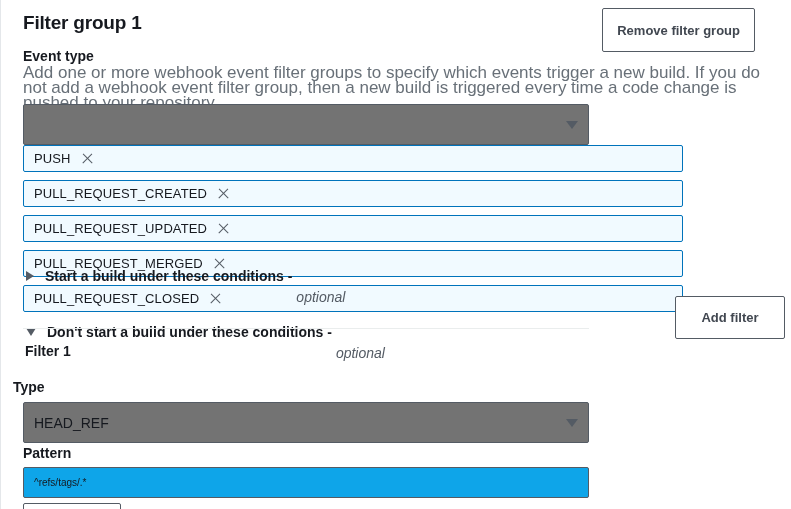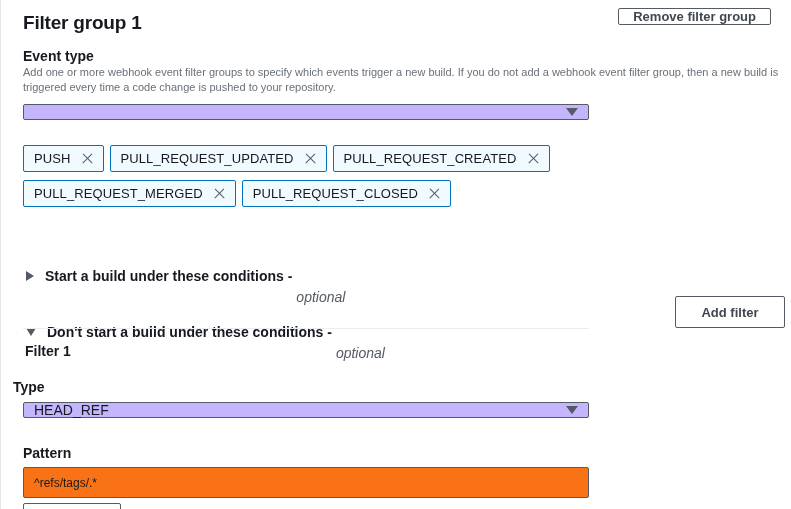--- a/index.html
+++ b/index.html
@@ -52,50 +52,50 @@
     color: #414750;
     font-size: 13px;
     font-weight: 700;
     font-family: "Liberation Sans", sans-serif;
     cursor: pointer;
     padding: 0 14px;
     white-space: nowrap;
   }
   #remove-filter-group-button {
     position: absolute;
-    right: 0;
+    right: 16px;
     top: 0;
-    height: 17px;
+    height: 44px;
   }
 
   
   .field-label {
     position: absolute;
     font-size: 14px;
     font-weight: 700;
     color: #16191f;
     line-height: 18px;
     white-space: nowrap;
   }
   .field-desc {
     position: absolute;
-    font-size: 11px;
+    font-size: 17px;
     color: #687078;
     line-height: 15px;
     width: 760px;
   }
   #event-type-label { left: 22px; top: 47px; }
   #event-type-description { left: 22px; top: 65px; }
 
   .select-box {
     position: absolute;
-    background: #c4b5fd;
+    background: #737373;
     border: 1px solid #545b64;
     border-radius: 2px;
-    height: 16px;
+    height: 41px;
     display: flex;
     align-items: center;
     padding: 0 10px;
     font-size: 14px;
     color: #16191f;
     cursor: pointer;
   }
   .select-box .value { flex: 1; white-space: nowrap; overflow: hidden; }
   .caret {
     width: 0;
@@ -109,21 +109,22 @@
   #event-type-select { left: 22px; top: 104px; width: 566px; }
 
   
   .chips {
     position: absolute;
     left: 22px;
     top: 145px;
     width: 660px;
     display: flex;
     flex-wrap: wrap;
-    gap: 8px 6px;
+    gap: 8px 14px;
+    flex-direction: column;
   }
   .chip {
     display: inline-flex;
     align-items: center;
     height: 27px;
     background: #f1faff;
     border: 1px solid #0073bb;
     border-radius: 2px;
     padding: 0 9px 0 10px;
     font-size: 13px;
@@ -195,21 +196,21 @@
     top: 328px;
     width: 566px;
     height: 1px;
     background: #eaeded;
   }
 
   #add-filter-button {
     position: absolute;
     left: 674px;
     top: 296px;
-    height: 32px;
+    height: 43px;
     width: 110px;
   }
 
   
   #filter-1-title {
     position: absolute;
     left: 24px;
     top: 343px;
     font-size: 14px;
     font-weight: 700;
@@ -218,24 +219,24 @@
   }
   #type-label { left: 12px; top: 378px; }
   #type-select { left: 22px; top: 402px; width: 566px; }
   #pattern-label { left: 22px; top: 444px; text-align: right; }
   #pattern-input {
     position: absolute;
     left: 22px;
     top: 467px;
     width: 566px;
     height: 31px;
-    background: #f97316;
+    background: #0ea5e9;
     border: 1px solid #545b64;
     border-radius: 2px;
-    font-size: 12px;
+    font-size: 10px;
     font-family: "Liberation Sans", sans-serif;
     color: #16191f;
     padding: 0 10px;
     outline: none;
   }
 
   
   #remove-filter-button {
     position: absolute;
     left: 22px;
@@ -264,25 +265,25 @@
     <span class="value"></span>
     <span class="caret"></span>
   </div>
 
   <div class="chips" id="event-type-chips">
     <span class="chip">
       <span class="chip-label">PUSH</span>
       <span class="chip-close"></span>
     </span>
     <span class="chip">
+      <span class="chip-label">PULL_REQUEST_CREATED</span>
+      <span class="chip-close"></span>
+    </span>
+    <span class="chip">
       <span class="chip-label">PULL_REQUEST_UPDATED</span>
-      <span class="chip-close"></span>
-    </span>
-    <span class="chip">
-      <span class="chip-label">PULL_REQUEST_CREATED</span>
       <span class="chip-close"></span>
     </span>
     <span class="chip">
       <span class="chip-label">PULL_REQUEST_MERGED</span>
       <span class="chip-close"></span>
     </span>
     <span class="chip">
       <span class="chip-label">PULL_REQUEST_CLOSED</span>
       <span class="chip-close"></span>
     </span>

